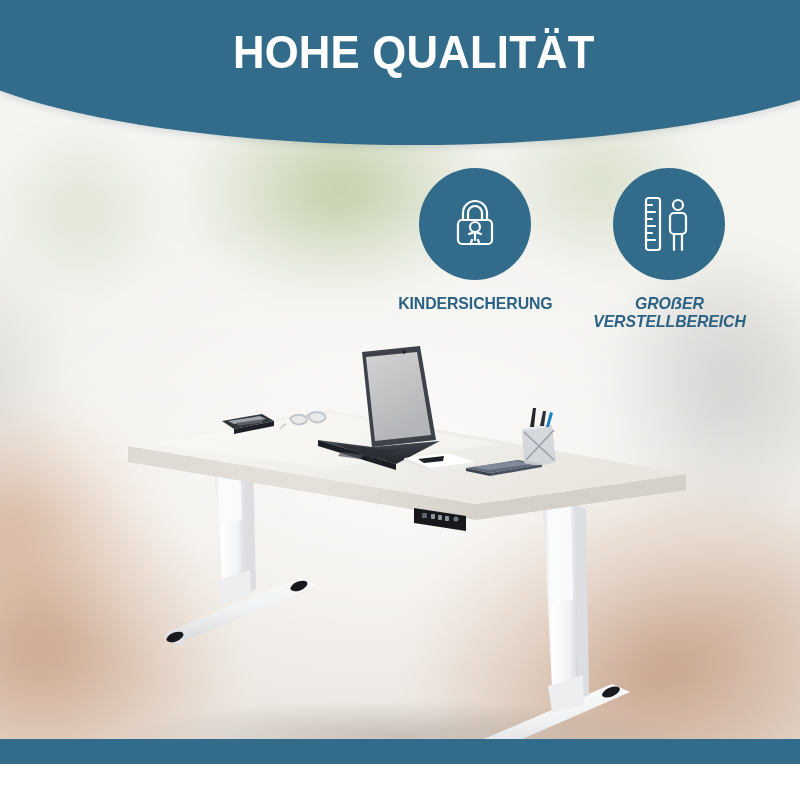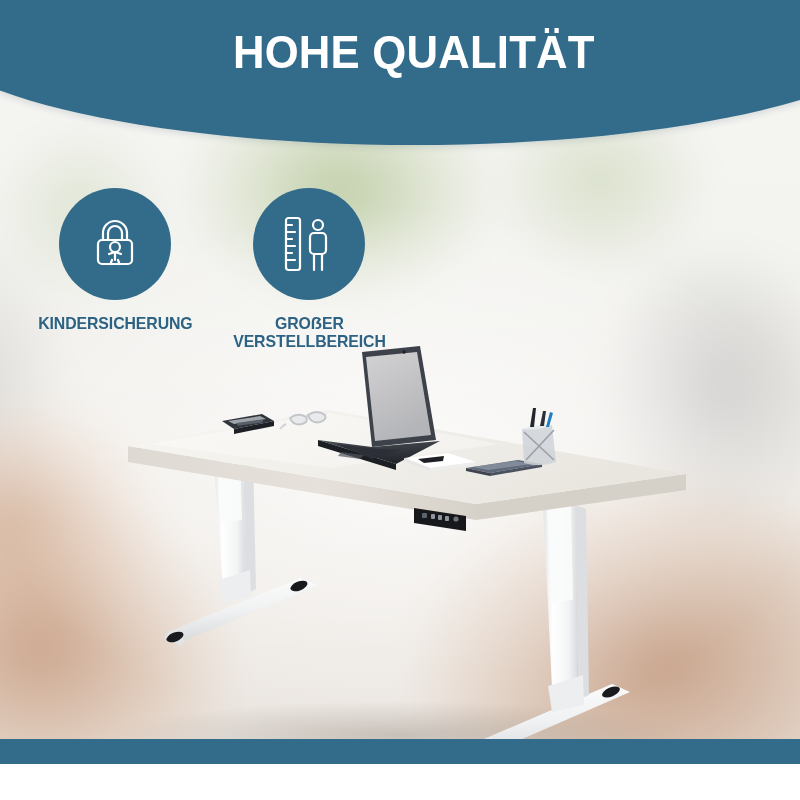--- a/index.html
+++ b/index.html
@@ -76,24 +76,24 @@
     letter-spacing: 0.2px;
     line-height: 1;
     transform: scaleX(0.93);
     font-family: "Liberation Sans", sans-serif;
   }
 
   
   .features {
     position: absolute;
     left: 0;
-    top: 188px;
+    top: 168px;
     width: 800px;
     display: flex;
-    justify-content: flex-start;
+    justify-content: flex-end;
     padding: 0 26px;
     box-sizing: border-box;
   }
   .feature {
     width: 178px;
     display: flex;
     flex-direction: column;
     align-items: center;
   }
   .feat-circle {
@@ -110,21 +110,21 @@
     margin-top: 15px;
     text-align: center;
     color: #2c6283;
     font-size: 16.5px;
     font-weight: 700;
     line-height: 1.08;
     letter-spacing: -0.1px;
     transform: scaleX(0.96);
     white-space: pre-line;
   }
-  .feature.wide { width: 210px; }
+  .feature.wide { width: 210px; font-style: italic; }
   .feature.wide .feat-label { font-size: 16.5px; }
 
   
   .desk {
     position: absolute;
     left: 0;
     top: 0;
     width: 800px;
     height: 800px;
     pointer-events: none;

